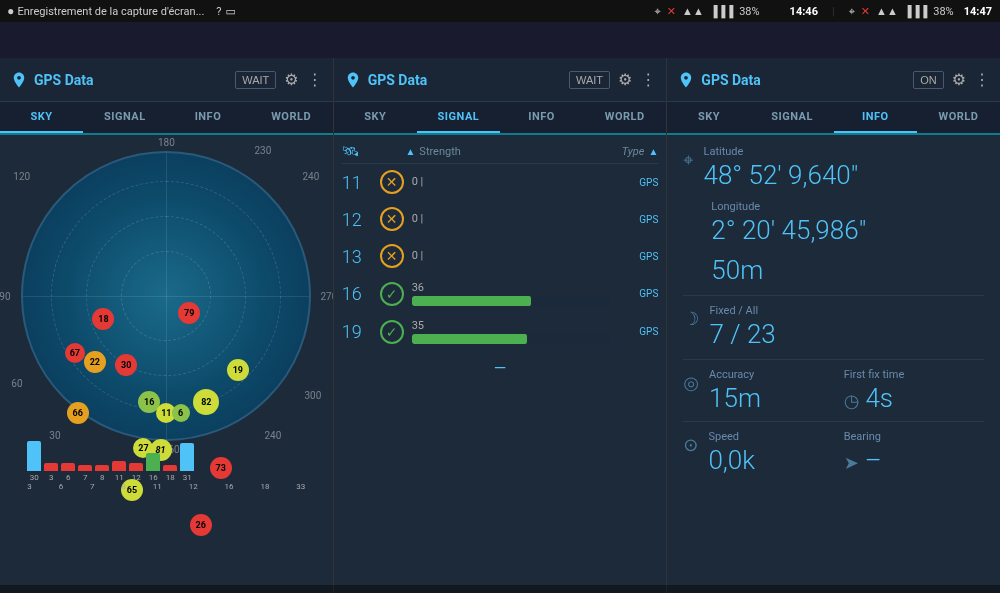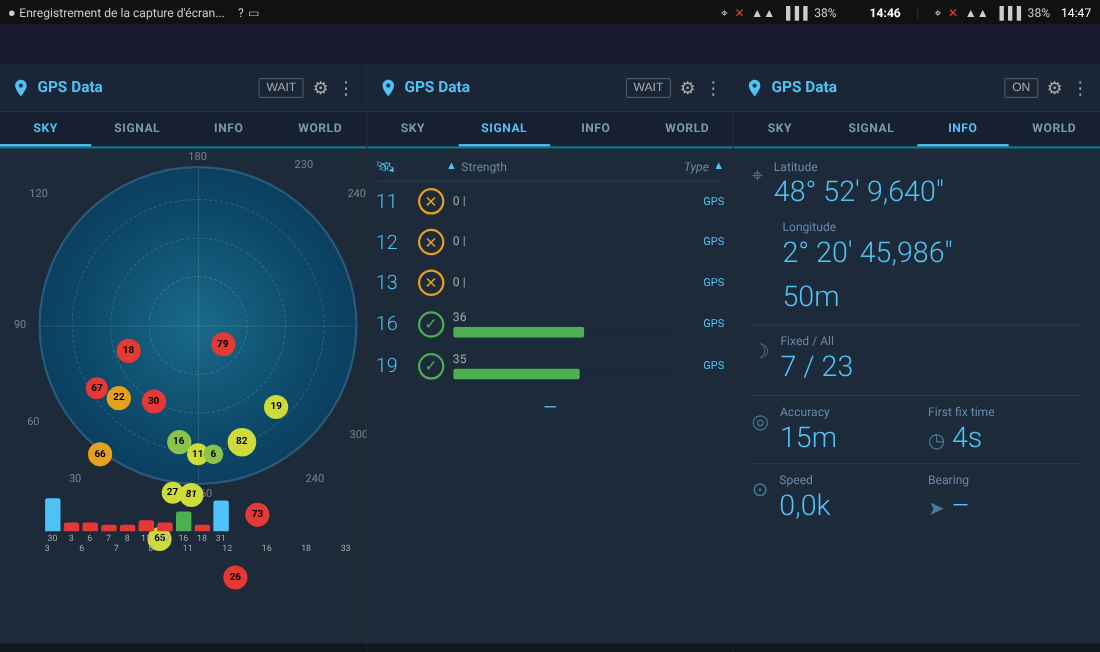--- a/index.html
+++ b/index.html
@@ -107,23 +107,22 @@
       overflow: hidden;
       position: relative;
     }
 
     
     .sky-view {
       width: 100%;
       height: 100%;
       display: flex;
       flex-direction: column;
-      align-items: flex-end;
+      align-items: center;
       padding: 8px;
-      gap: 12px;
     }
     .sky-circle-container {
       position: relative;
       width: 290px;
       height: 290px;
       margin-top: 8px;
     }
     .sky-circle {
       width: 290px;
       height: 290px;
@@ -320,21 +319,21 @@
     <span>▲▲</span>
     <span>▐▐▐</span>
     <span>38%</span>
     <span style="font-weight:bold;color:#fff;margin-left:24px">14:46</span>
     <span style="margin:0 8px;color:#333">|</span>
     <span>⌖</span>
     <span style="color:#e53935">✕</span>
     <span>▲▲</span>
     <span>▐▐▐</span>
     <span>38%</span>
-    <span style="font-weight:normal;color:#fff;margin-left:4px">14:47</span>
+    <span style="font-weight:bold;color:#fff;margin-left:4px">14:47</span>
   </div>
 </div>
 
 <div class="main-content">
 
   <div class="panel">
     <div class="panel-header">
       <div class="panel-logo">
         <svg viewBox="0 0 24 24" fill="#4fc3f7">
             <path d="M12 2C8.13 2 5 5.13 5 9c0 5.25 7 13 7 13s7-7.75 7-13c0-3.87-3.13-7-7-7zm0 9.5c-1.38 0-2.5-1.12-2.5-2.5s1.12-2.5 2.5-2.5 2.5 1.12 2.5 2.5-1.12 2.5-2.5 2.5z"></path>

